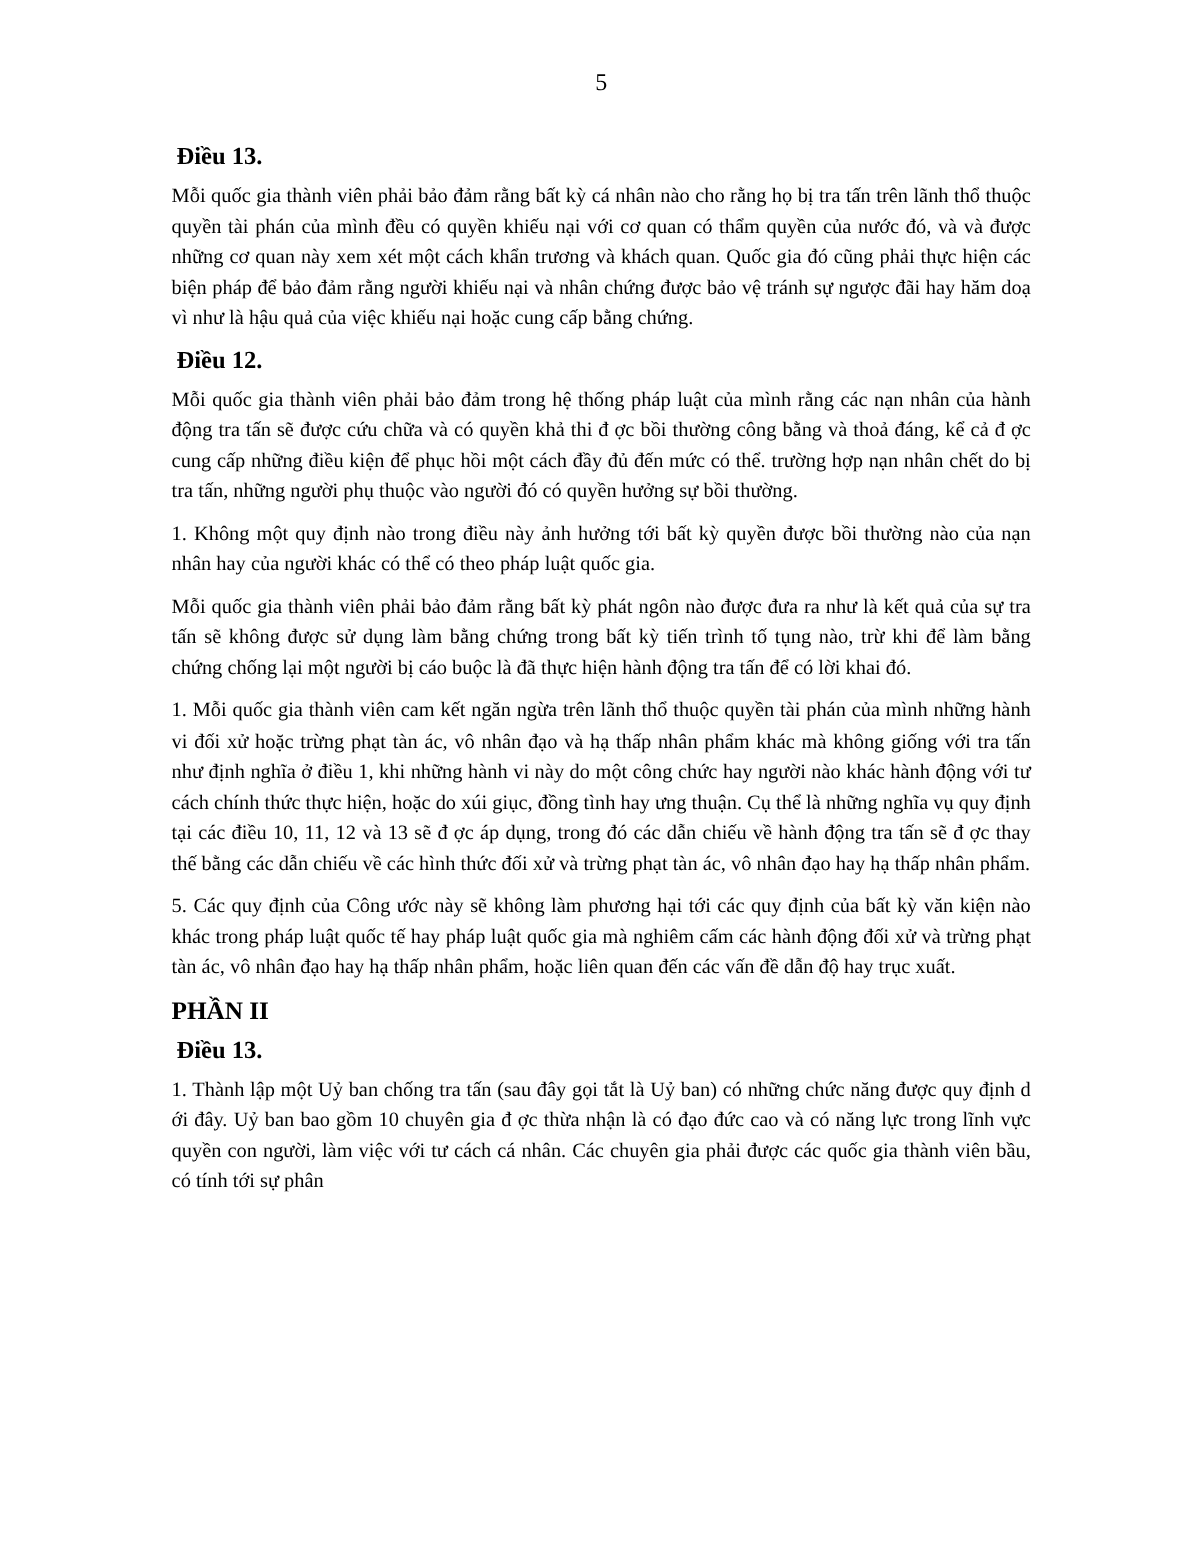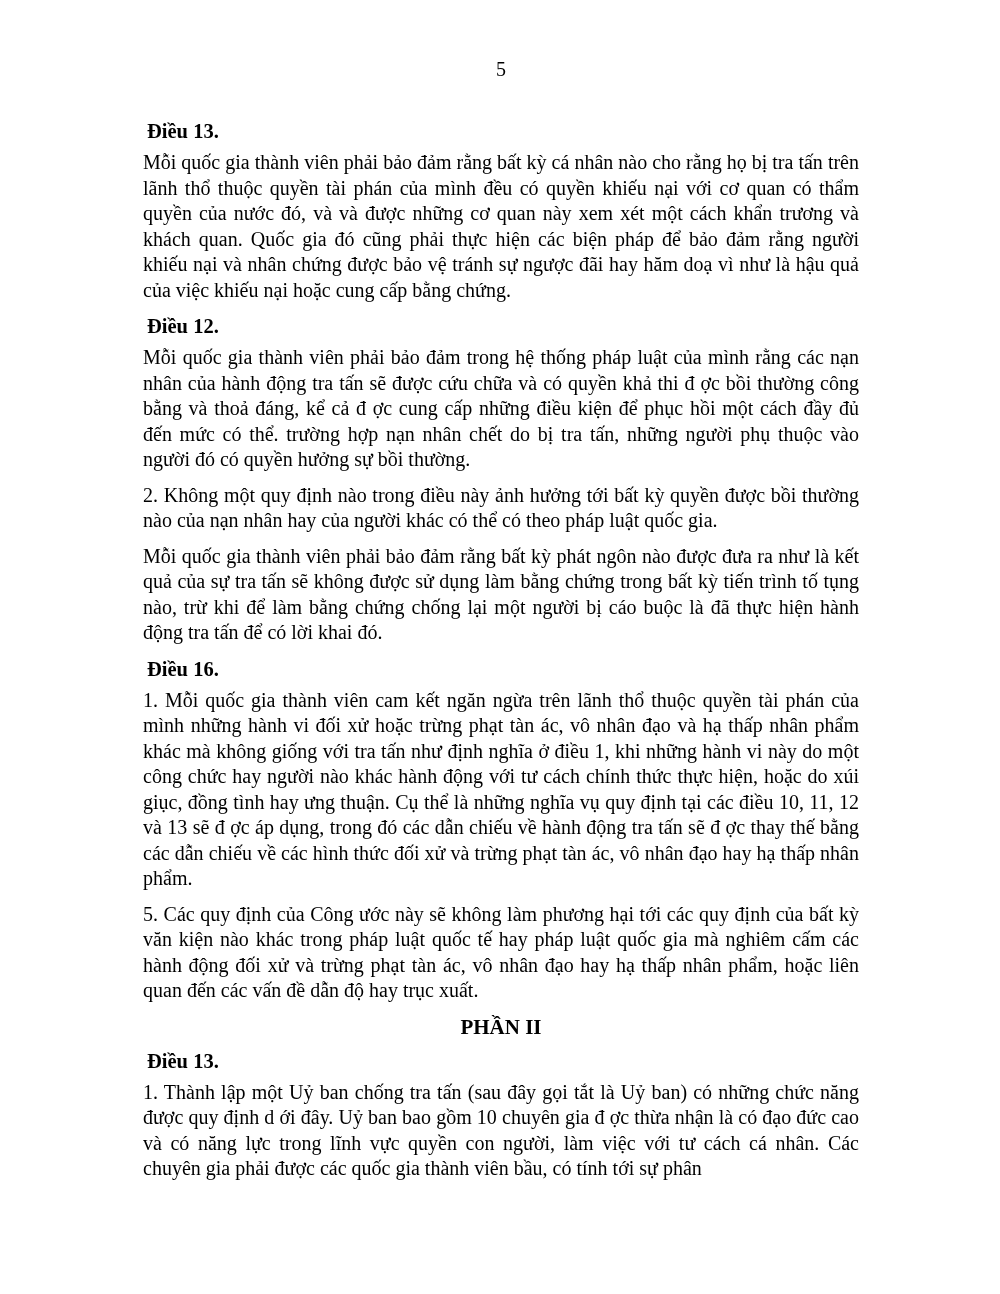--- a/index.html
+++ b/index.html
@@ -25,27 +25,27 @@
     margin: 0 0 36px 0;
   }
   .article-heading {
     font-weight: bold;
     font-size: 20.5px;
     line-height: 26px;
     margin: 0 0 6px 0;
     padding-left: 4px;
   }
   .para {
-    font-size: 20px;
+    font-size: 17px;
     line-height: 25.5px;
     text-align: justify;
     margin: 0 0 10px 0;
   }
   .section-heading {
-    text-align: center;
+    text-align: left;
     font-weight: bold;
     font-size: 21px;
     line-height: 26px;
     margin: 2px 0 8px 0;
   }
 </style>
 </head>
 <body>
 
 <div class="page">
@@ -53,26 +53,25 @@
   <div class="page-number">5</div>
 
   <div class="article-heading">Điều 13.</div>
 
   <p class="para">Mỗi quốc gia thành viên phải bảo đảm rằng bất kỳ cá nhân nào cho rằng họ bị tra tấn trên lãnh thổ thuộc quyền tài phán của mình đều có quyền khiếu nại với cơ quan có thẩm quyền của nước đó, và và được những cơ quan này xem xét một cách khẩn trương và khách quan. Quốc gia đó cũng phải thực hiện các biện pháp để bảo đảm rằng người khiếu nại và nhân chứng được bảo vệ tránh sự ngược đãi hay hăm doạ vì như là hậu quả của việc khiếu nại hoặc cung cấp bằng chứng.</p>
 
   <div class="article-heading">Điều 12.</div>
 
   <p class="para">Mỗi quốc gia thành viên phải bảo đảm trong hệ thống pháp luật của mình rằng các nạn nhân của hành động tra tấn sẽ được cứu chữa và có quyền khả thi đ ợc bồi thường công bằng và thoả đáng, kể cả đ ợc cung cấp những điều kiện để phục hồi một cách đầy đủ đến mức có thể.  trường hợp nạn nhân chết do bị tra tấn, những người phụ thuộc vào người đó có quyền hưởng sự bồi thường.</p>
 
-  <p class="para">2. Không một quy định nào trong  điều này  ảnh hưởng tới bất kỳ quyền được bồi thường nào của nạn nhân hay của người khác có thể có theo pháp luật quốc gia.</p>
+  <p class="para">1. Không một quy định nào trong  điều này  ảnh hưởng tới bất kỳ quyền được bồi thường nào của nạn nhân hay của người khác có thể có theo pháp luật quốc gia.</p>
 
 
   <p class="para">Mỗi quốc gia thành viên phải bảo đảm  rằng bất kỳ phát ngôn nào được đưa ra như là kết quả của sự tra tấn sẽ không được sử dụng làm bằng chứng trong bất kỳ tiến trình tố tụng nào, trừ khi để làm bằng chứng chống lại một người bị cáo buộc là đã thực hiện hành động tra tấn để có lời khai đó.</p>
 
-  <div class="article-heading">Điều 16.</div>
 
   <p class="para">1. Mỗi quốc gia thành viên cam kết ngăn ngừa trên lãnh thổ thuộc quyền tài phán của mình những hành vi đối xử hoặc trừng phạt tàn ác, vô nhân đạo và hạ thấp nhân phẩm  khác mà không giống với tra tấn như định nghĩa ở điều 1, khi những hành vi này do một công chức hay người nào khác hành động với tư cách chính thức thực hiện, hoặc do xúi giục, đồng tình hay ưng thuận. Cụ thể là những nghĩa vụ quy định tại các điều 10, 11, 12 và 13 sẽ đ ợc áp dụng, trong đó các dẫn chiếu về hành động tra tấn sẽ đ ợc thay thế bằng các dẫn chiếu về các hình thức đối xử và trừng phạt tàn ác, vô nhân đạo hay hạ thấp nhân phẩm.</p>
 
   <p class="para">5. Các quy định của Công ước này sẽ không làm phương hại tới các quy định của bất kỳ văn kiện nào khác trong pháp luật quốc tế hay pháp luật quốc gia mà nghiêm cấm các hành động đối xử và trừng phạt tàn ác, vô nhân đạo hay hạ thấp nhân phẩm, hoặc liên quan đến các vấn đề dẫn độ hay trục xuất.</p>
 
   <div class="section-heading">PHẦN II</div>
 
   <div class="article-heading">Điều 13.</div>
 
   <p class="para">1. Thành lập một Uỷ ban chống tra tấn (sau đây gọi tắt là Uỷ ban) có những chức năng được quy định d ới đây. Uỷ ban bao gồm 10 chuyên gia đ ợc thừa nhận là có đạo đức cao và có năng lực trong lĩnh vực quyền con người, làm việc với tư cách cá nhân. Các chuyên gia phải được các quốc gia thành viên bầu, có tính tới sự phân</p>

